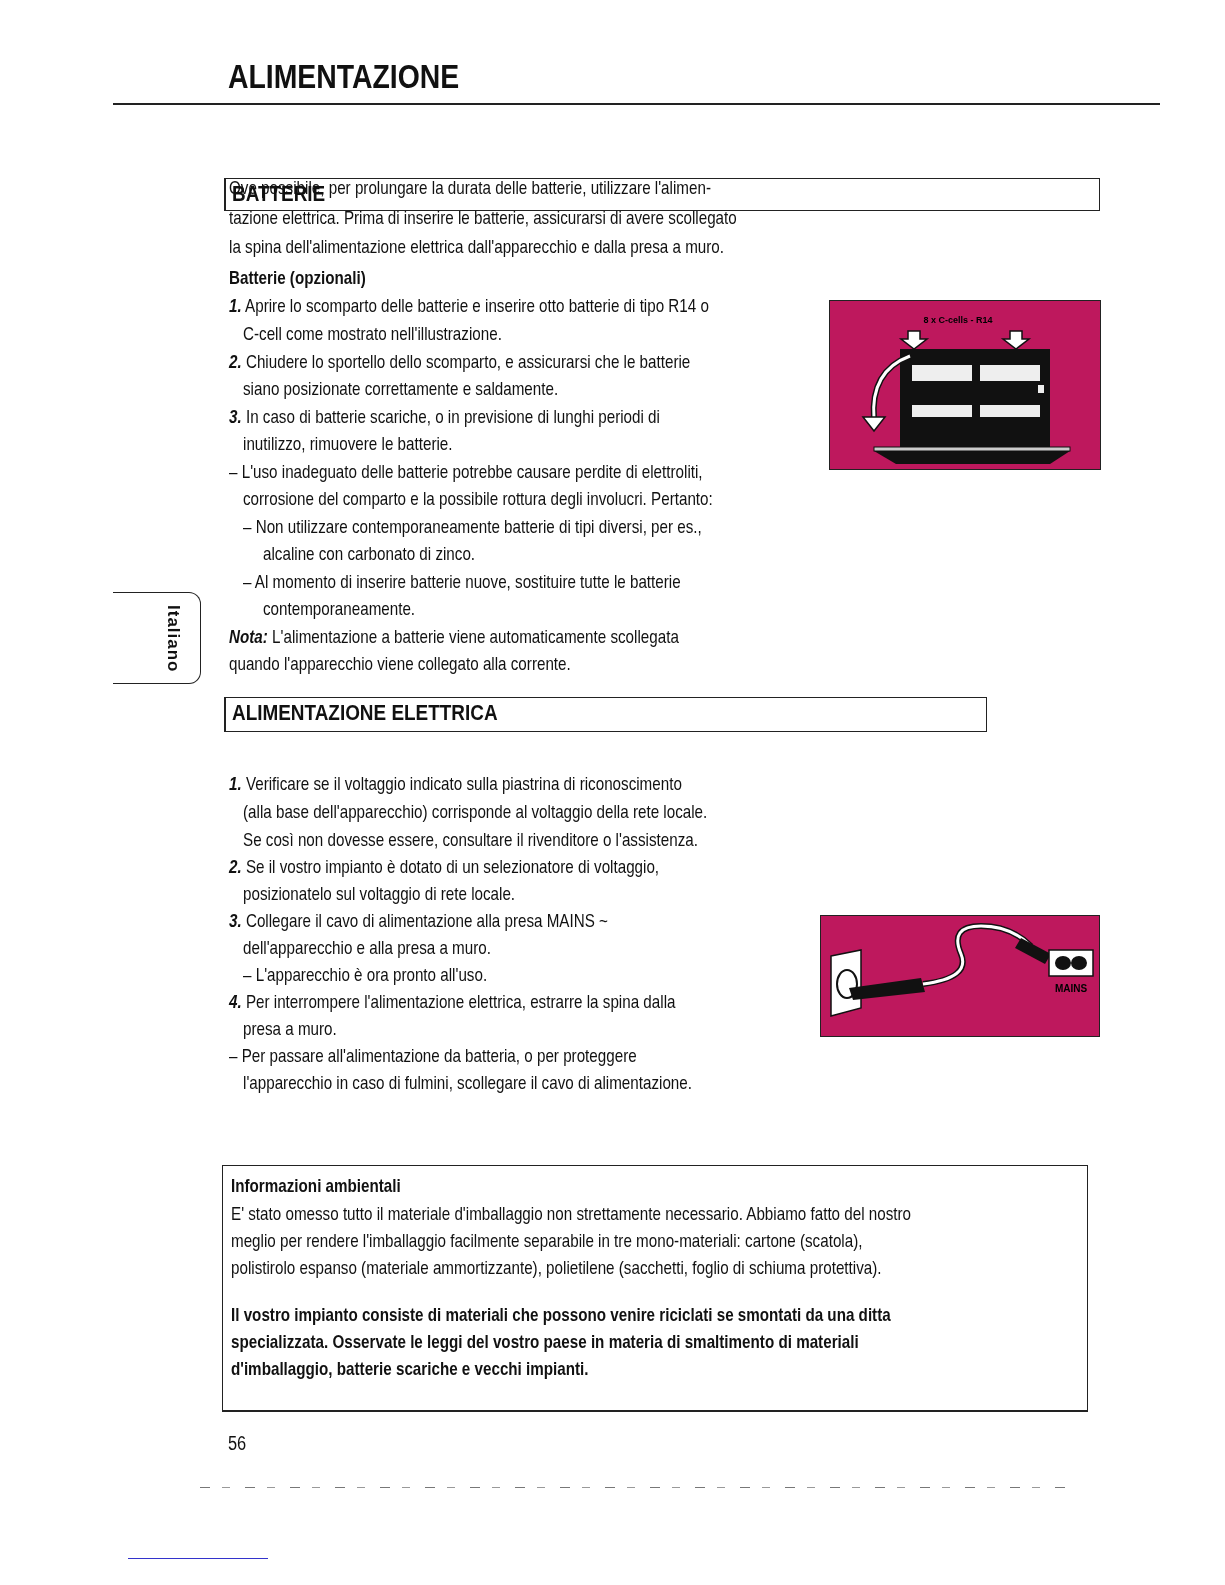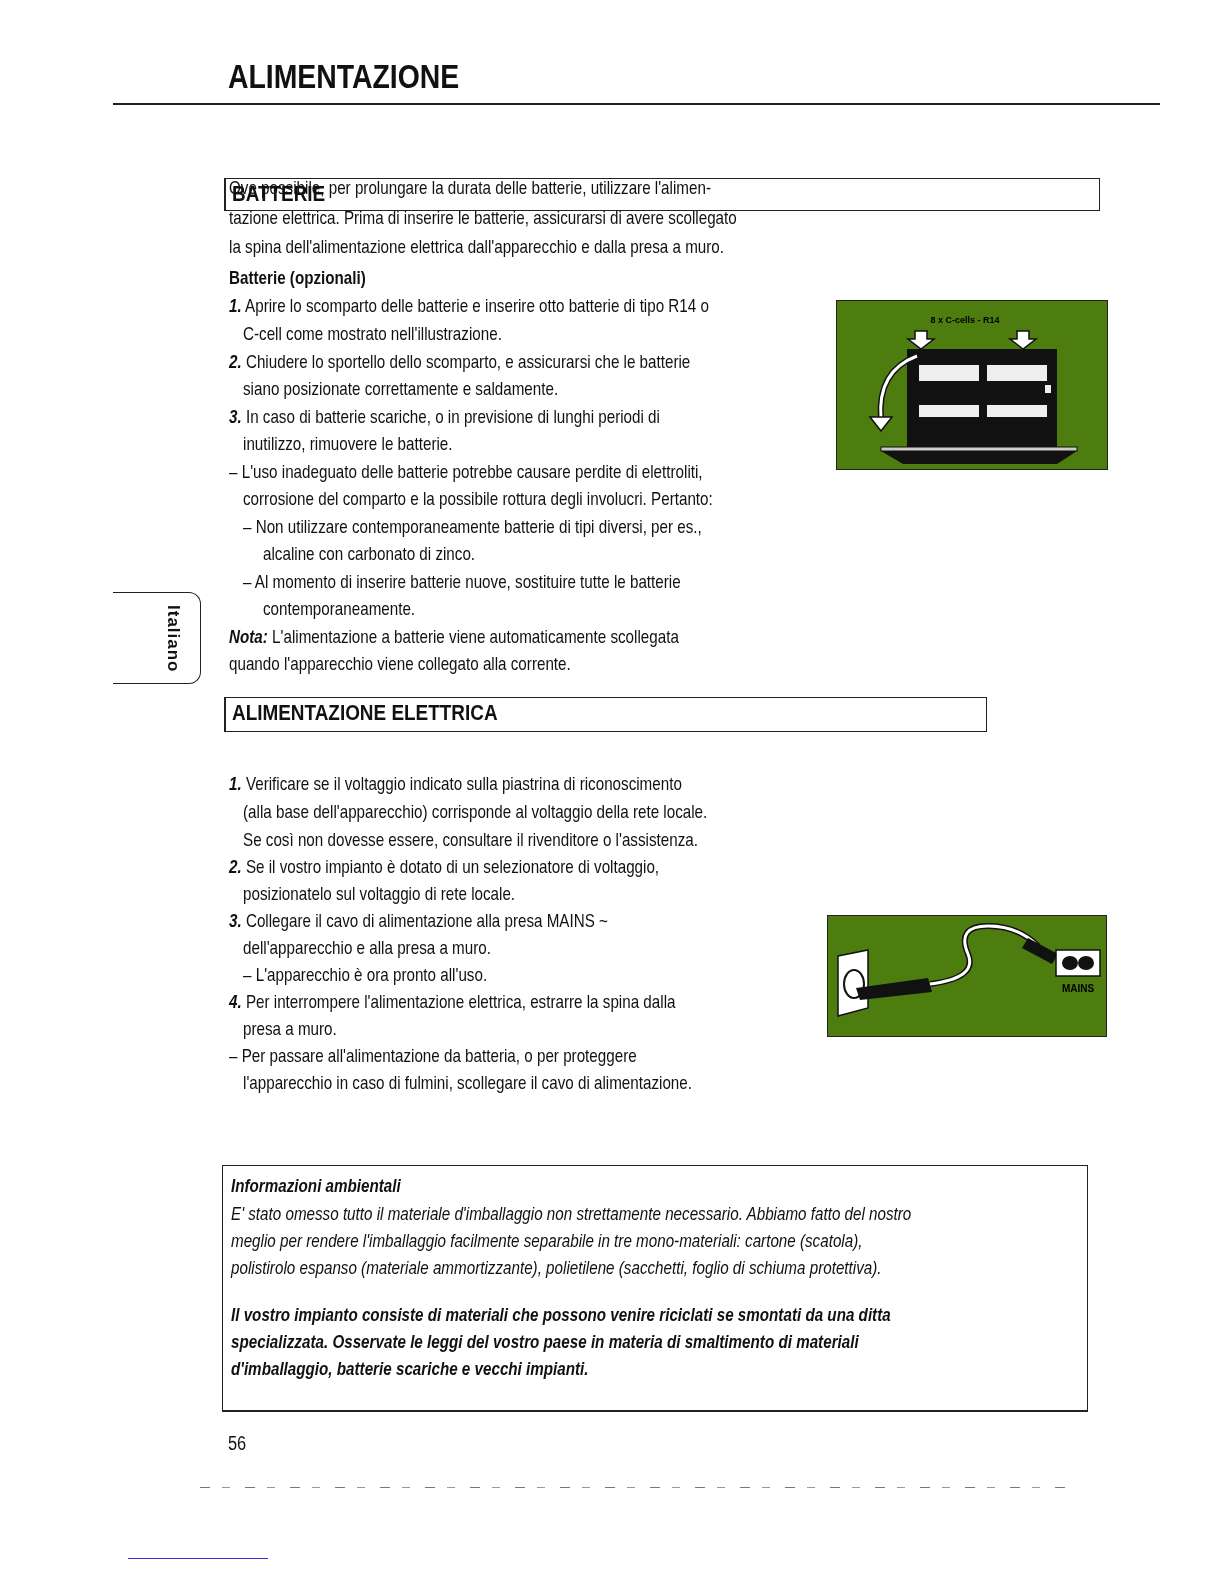--- a/index.html
+++ b/index.html
@@ -19,24 +19,24 @@
   .line { position: absolute; }
   .num { font-weight: bold; font-style: italic; }
   .bold { font-weight: bold; }
 
   #tab-italiano { left: 113px; top: 592px; width: 88px; height: 92px;
                   border-top: 1.5px solid #222; border-right: 1.5px solid #222; border-bottom: 1.5px solid #222;
                   border-radius: 0 12px 12px 0; box-sizing: border-box; }
   #tab-italiano .vlabel { position: absolute; left: 50px; top: 12px; font-weight: bold; font-size: 17px;
                           writing-mode: vertical-rl; letter-spacing: 1px; }
 
-  .figure { border: 1.5px solid #222; box-sizing: border-box; background: #4d7c0f; margin-left: 7px; }
+  .figure { border: 1.5px solid #222; box-sizing: border-box; background: #be185d; }
 
   #env-box { left: 222px; top: 1165px; width: 866px; height: 247px; border: 1.5px solid #222;
-             border-bottom-width: 2px; box-sizing: border-box; font-style: italic; }
+             border-bottom-width: 2px; box-sizing: border-box; }
   #page-number { left: 228px; top: 1432px; font-size: 20px; transform: scaleX(0.82); transform-origin:0 0; }
   #scan-noise { left: 200px; top: 1487px; width: 870px; height: 1px;
                 background: repeating-linear-gradient(90deg, #777 0 10px, transparent 10px 22px, #999 22px 30px, transparent 30px 45px); }
   #blue-link-line { left: 128px; top: 1558px; width: 140px; height: 1px; background: #3333cc; }
 </style>
 </head>
 <body>
 
 <div id="page-title" class="abs">ALIMENTAZIONE</div>
 <div id="top-rule" class="abs"></div>

